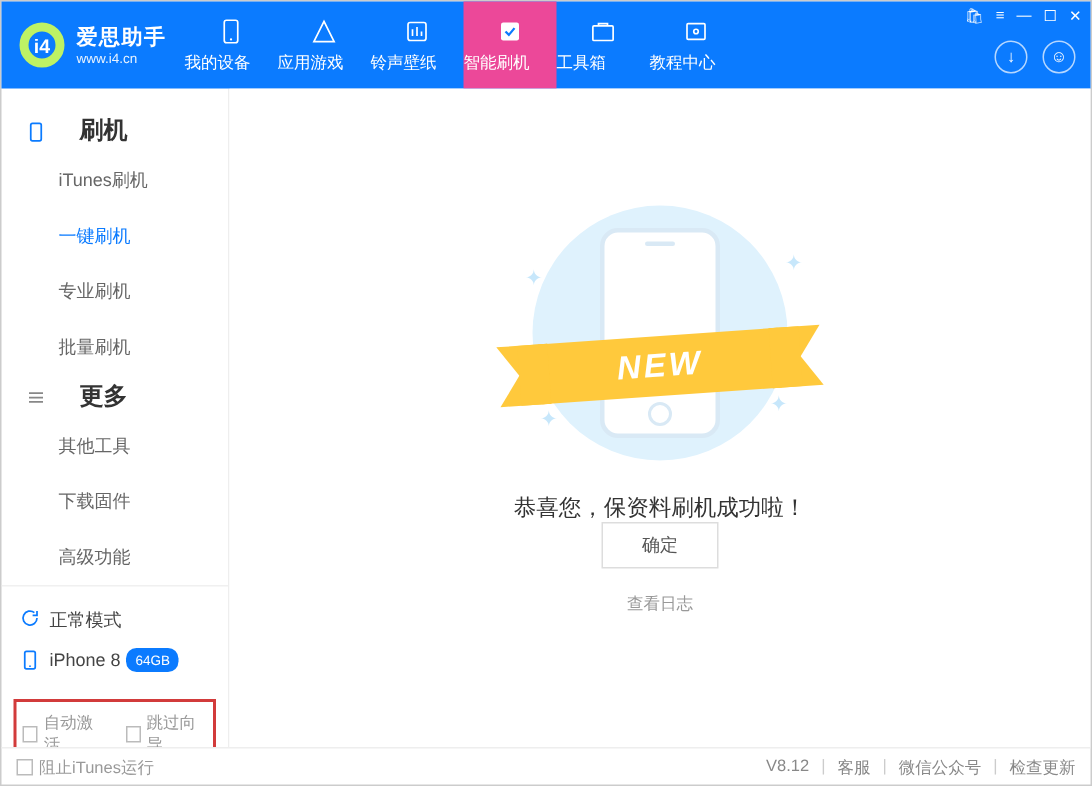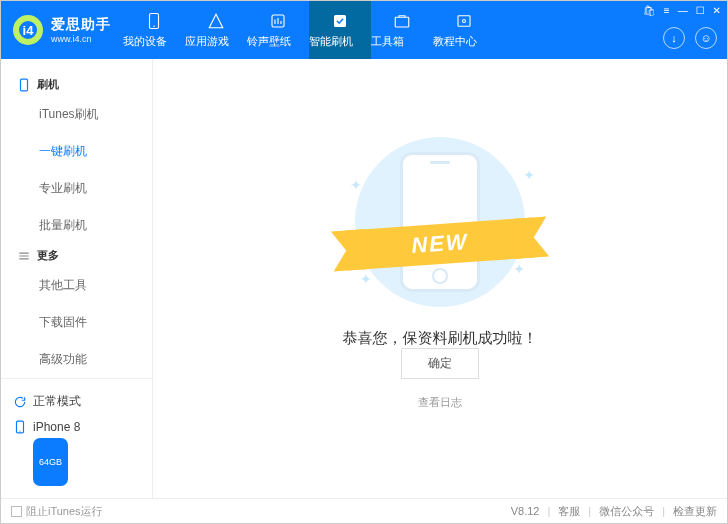--- a/index.html
+++ b/index.html
@@ -5,39 +5,39 @@
 *{margin:0;padding:0;box-sizing:border-box;font-family:"Microsoft YaHei",sans-serif}
 body{background:#f5f5f5;width:728px;height:524px;overflow:hidden;font-size:12px}
 .window{width:728px;height:524px;display:flex;flex-direction:column;background:#fff;border:1px solid #ccc}
 .header{height:58px;background:#0b7bff;display:flex;align-items:stretch;color:#fff;position:relative}
 .logo{display:flex;align-items:center;padding:0 12px;gap:8px}
 .logo-badge{width:30px;height:30px;border:6px solid #bef264;border-radius:50%;display:flex;align-items:center;justify-content:center;font-weight:bold;font-size:13px}
 .logo-text .app-name{font-size:14px;font-weight:bold;letter-spacing:1px}
 .logo-text .url{font-size:9px;opacity:.9}
 .topnav{display:flex;align-items:stretch}
 .topnav-item{display:flex;flex-direction:column;justify-content:center;width:62px;font-size:11px;gap:4px;cursor:pointer}
-.topnav-item.active{background:#0369a1}
+.topnav-item.active{background:#ec4899}
 .topnav-item .icon{height:18px;display:flex;align-items:center;justify-content:center}
 .win-controls{position:absolute;top:4px;right:6px;display:flex;gap:8px;font-size:10px}
 .win-controls span{cursor:pointer}
 .header-right{position:absolute;right:10px;bottom:10px;display:flex;gap:10px}
 .circle-btn{width:22px;height:22px;border:1px solid rgba(255,255,255,.7);border-radius:50%;display:flex;align-items:center;justify-content:center;font-size:11px;cursor:pointer}
 .body{flex:1;display:flex;overflow:hidden}
 .sidebar{width:152px;border-right:1px solid #eee;display:flex;flex-direction:column}
 .sidebar-scroll{flex:1;padding-top:14px}
-.side-group-title{display:flex;align-items:center;gap:6px;padding:4px 16px;color:#333;font-size:11px;font-weight:bold}
+.side-group-title{display:flex;align-items:center;gap:22px;padding:4px 16px;color:#333;font-size:16px;font-weight:bold}
 .side-group-title .ico{color:#0b7bff;display:flex}
 .side-item{padding:10px 10px 10px 38px;color:#666;font-size:12px;cursor:pointer}
 .side-item.active{color:#0b7bff}
 .sidebar-bottom{border-top:1px solid #f0f0f0;padding:8px 12px}
-.mode-row{display:flex;align-items:center;gap:6px;padding:6px 0;color:#444;cursor:pointer}
+.mode-row{display:flex;gap:6px;padding:6px 0;color:#444;cursor:pointer}
 .mode-row .i{color:#0b7bff;display:flex}
-.device-row{display:flex;flex-direction:column;gap:4px;padding:4px 0}
+.device-row{display:flex;flex-direction:row;gap:4px;padding:4px 0}
 .device-top{display:flex;align-items:center;gap:6px;color:#444}
-.storage-badge{background:#0b7bff;color:#fff;font-size:9px;padding:19px 6px;border-radius:7px;margin-left:20px;width:fit-content}
+.storage-badge{background:#0b7bff;color:#fff;font-size:9px;padding:3px 6px;border-radius:7px;width:fit-content}
 .redbox{border:2px solid #d23b3b;margin:6px 8px;padding:6px 4px;display:flex;gap:14px;align-items:center}
 .cb{display:flex;align-items:center;gap:4px;color:#999;font-size:11px}
 .cb .box{width:11px;height:11px;border:1px solid #bbb;display:inline-block}
 .main{flex:1;display:flex;flex-direction:column;align-items:center;justify-content:center;position:relative;background:#fff}
 .banner{width:220px;height:170px;position:relative;margin-top:-10px}
 .circle{width:170px;height:170px;border-radius:50%;background:#dff2fd;position:absolute;left:25px;top:0}
 .sparkle{position:absolute;color:#c7e7fb;font-size:14px}
 .phone{position:absolute;width:80px;height:140px;background:#fff;border:3px solid #d9e9f5;border-radius:12px;left:70px;top:15px}
 .phone:before{content:"";position:absolute;top:6px;left:50%;transform:translateX(-50%);width:20px;height:3px;background:#d9e9f5;border-radius:2px}
 .phone:after{content:"";position:absolute;bottom:5px;left:50%;transform:translateX(-50%);width:12px;height:12px;border:2px solid #d9e9f5;border-radius:50%}

